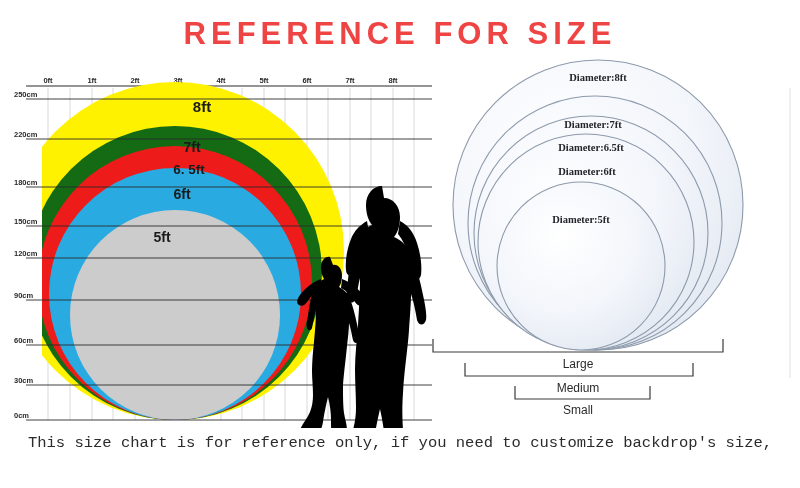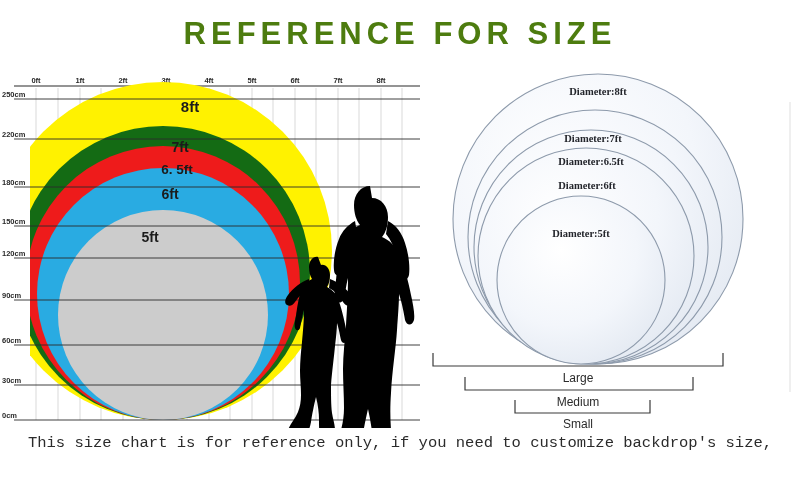--- a/index.html
+++ b/index.html
@@ -3,34 +3,34 @@
 <meta charset="utf-8">
 <style>
   html,body{margin:0;padding:0;background:#fff;}
   body{width:800px;height:488px;overflow:hidden;font-family:"Liberation Sans",sans-serif;}
   #page{position:relative;width:800px;height:488px;background:#ffffff;}
 
   
   #title{
     position:absolute;left:0;top:16px;width:800px;text-align:center;
     font-family:"Liberation Sans",sans-serif;
-    font-size:31px;font-weight:700;letter-spacing:5px;color:#4d7c0f;
+    font-size:31px;font-weight:700;letter-spacing:5px;color:#ef4444;
     line-height:36px;
   }
 
   
-  #left-panel{position:absolute;left:0;top:74px;width:430px;height:354px;}
+  #left-panel{position:absolute;left:12px;top:74px;width:430px;height:354px;}
   #left-svg{position:absolute;left:0;top:0;}
 
   .tickx{font-family:"Liberation Sans",sans-serif;font-size:7.5px;font-weight:700;fill:#2a2a2a;}
   .ticky{font-family:"Liberation Sans",sans-serif;font-size:7.5px;font-weight:700;fill:#2a2a2a;}
   .arclabel{font-family:"Liberation Sans",sans-serif;font-weight:700;}
 
   
-  #right-panel{position:absolute;left:425px;top:62px;width:375px;height:368px;}
+  #right-panel{position:absolute;left:425px;top:48px;width:375px;height:368px;}
   #right-svg{position:absolute;left:0;top:0;}
   .disclabel{font-family:"Liberation Serif",serif;font-size:10.5px;font-weight:700;fill:#23252b;}
   .bracketlabel{font-family:"Liberation Sans",sans-serif;font-size:12px;fill:#2b2b2b;}
 
   
   #caption{
     position:absolute;left:0;top:430px;width:800px;text-align:center;
     font-family:Liberation Mono, monospace;font-size:15.5px;color:#2b2b2b;line-height:27px;
   }
   #caption div{white-space:nowrap;}

